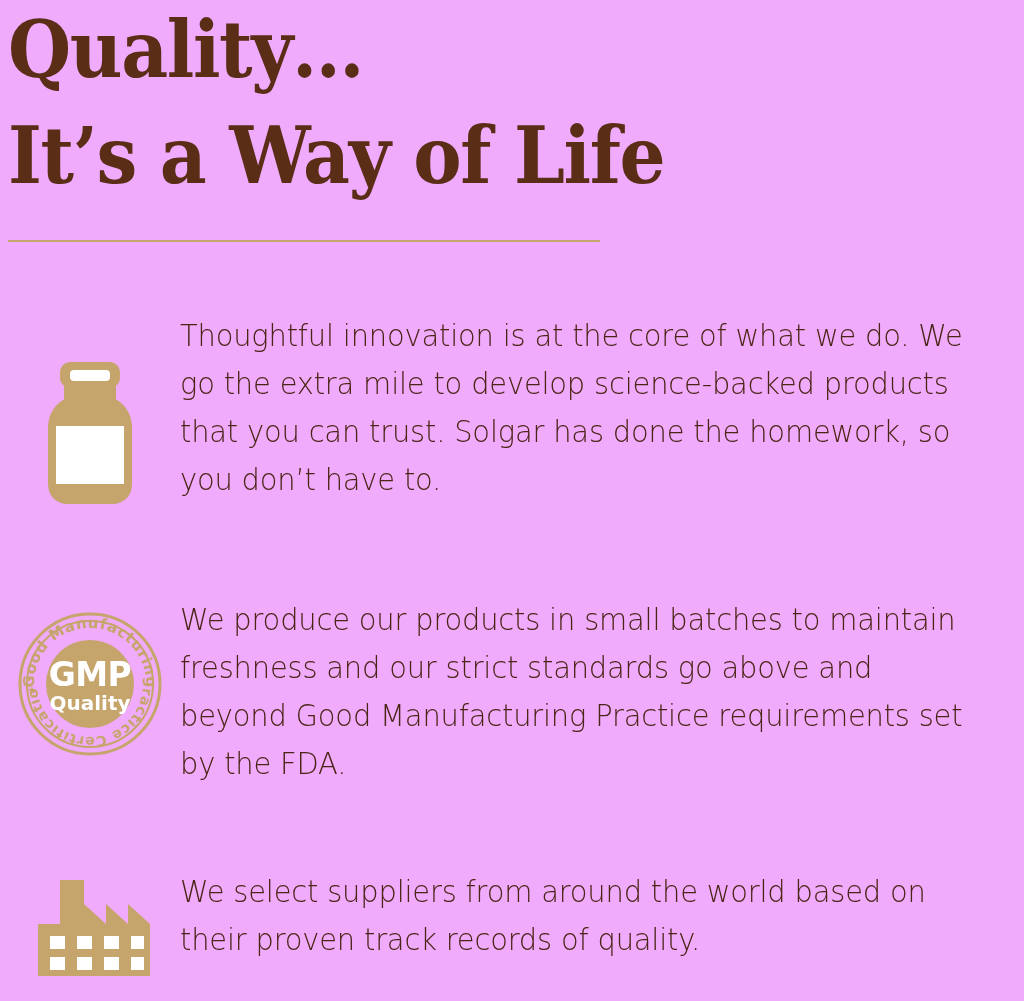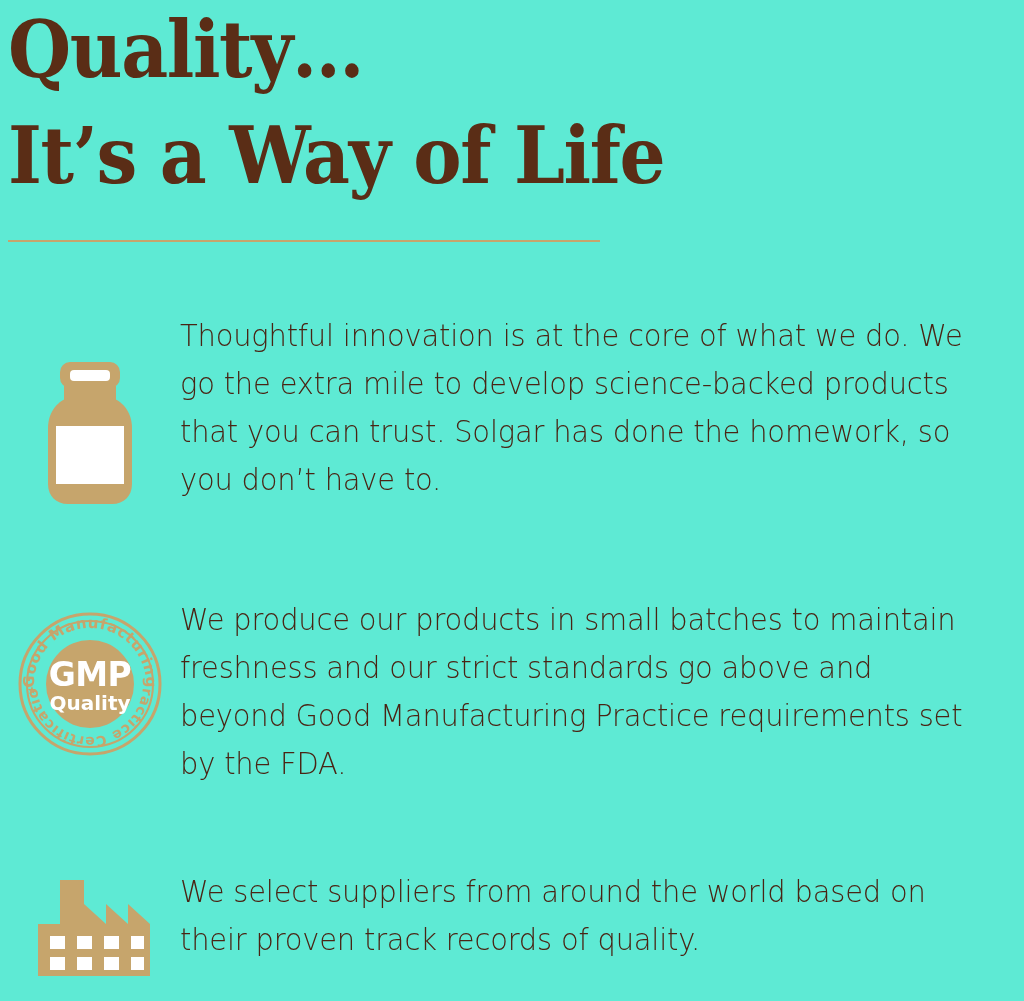--- a/index.html
+++ b/index.html
@@ -13,21 +13,21 @@
     height: 1001px;
     position: relative;
     overflow: hidden;
     font-family: "Liberation Sans", "DejaVu Sans", sans-serif;
     -webkit-font-smoothing: antialiased;
   }
 
   .page {
     position: absolute;
     inset: 0;
-    background: #5eead4;
+    background: #f0abfc;
   }
 
   
   .headline {
     position: absolute;
     left: 8px;
     top: 2px;
     width: 1000px;
   }
   .headline-line {

